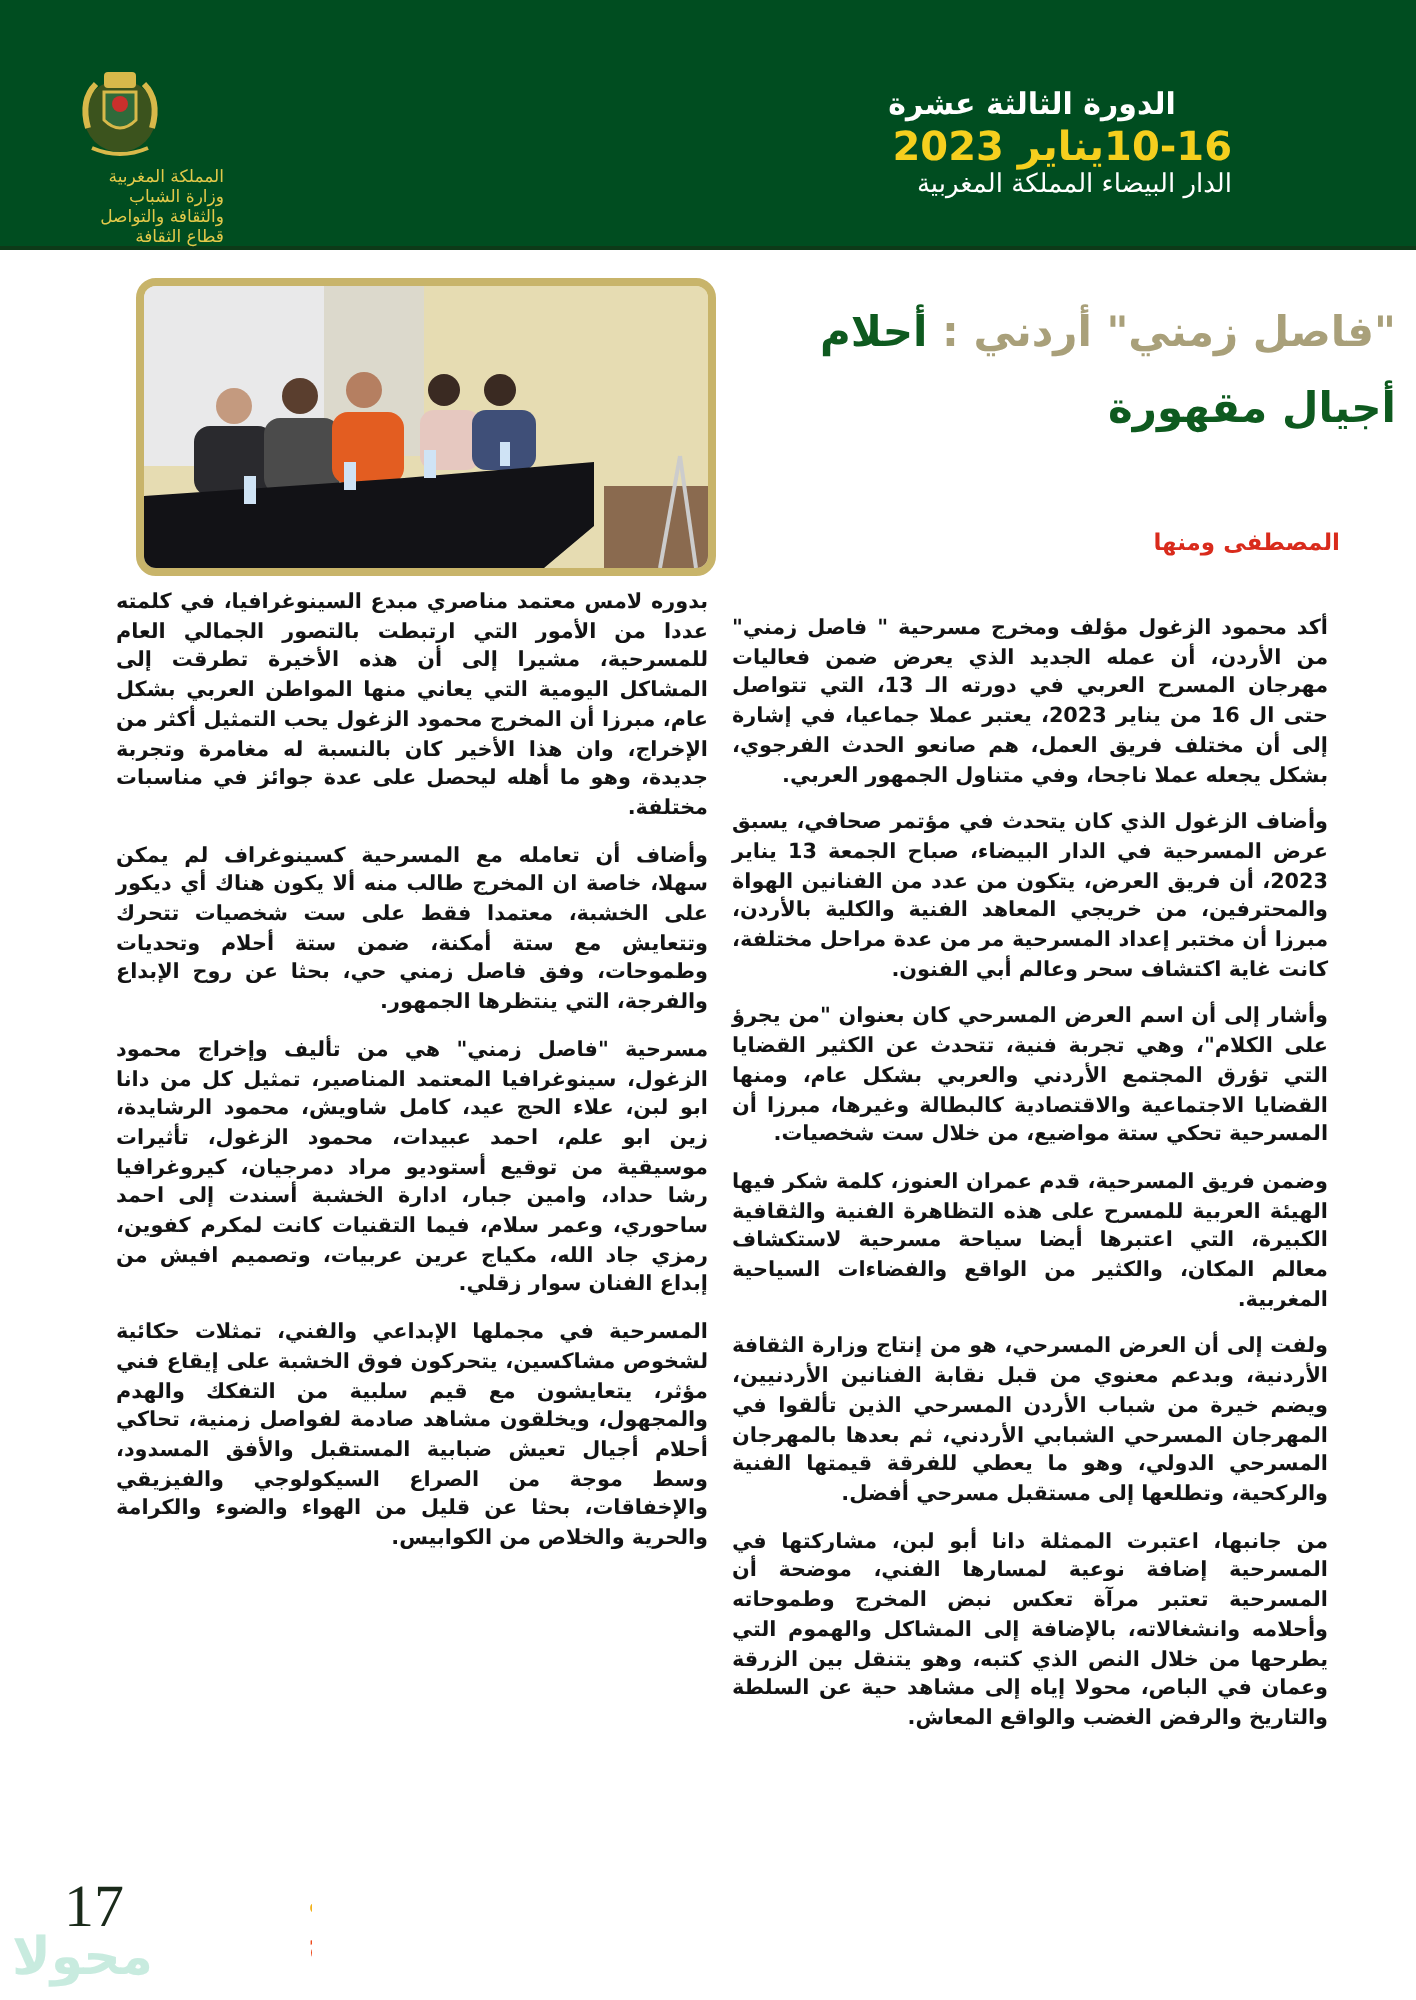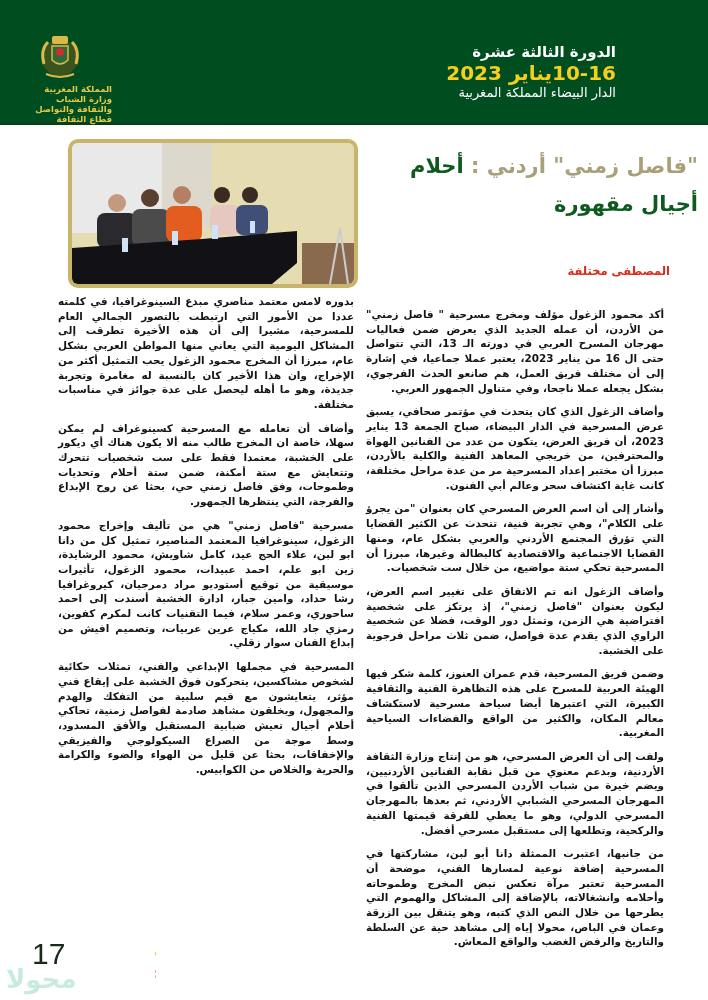--- a/index.html
+++ b/index.html
@@ -10,27 +10,27 @@
       position: absolute; left: 0; top: 0; width: 708px; height: 125px;
       background: #004d20;
       border-bottom: 2px solid #0d3a18;
     }
     .emblem {
       position: absolute; left: 34px; top: 30px; width: 52px; height: 52px;
     }
     .ministry {
       position: absolute; left: 22px; top: 84px; width: 90px;
       direction: rtl; text-align: right;
-      color: #e2c94a; font-size: 8.5px; line-height: 10px; font-weight: bold;
+      color: #e2c94a; font-size: 8.5px; line-height: 10px; font-weight: normal;
     }
     .fest {
       position: absolute; right: 92px; top: 42px; width: 200px;
       direction: rtl; text-align: right; color: #fff;
     }
-    .fest .edition { font-size: 15px; font-weight: bold; line-height: 20px; }
+    .fest .edition { font-size: 15px; font-weight: bold; line-height: 20px; text-align: center; }
     .fest .dates { font-size: 20px; color: #f5cf1e; font-weight: bold; line-height: 22px; direction: rtl; }
     .fest .place { font-size: 13px; line-height: 14px; margin-top: 2px; }
 
     .photo {
       position: absolute; left: 68px; top: 139px; width: 290px; height: 149px;
       border-radius: 10px; border: 4px solid #c8b46a; overflow: hidden;
       background: #e9dfb8;
     }
 
     .title {
@@ -54,21 +54,21 @@
     }
     .col p { margin-bottom: 9px; text-align-last: right; }
     .col-right { left: 366px; top: 291px; width: 298px; margin-top: 16px; }
     .col-left { left: 58px; top: 294px; width: 296px; }
 
     .footer-logo {
       position: absolute; left: 66px; top: 935px; width: 90px; height: 50px;
     }
     .page-num {
       position: absolute; left: 32px; top: 937px;
-      font-size: 30px; color: #1a2a1a; font-family: Liberation Sans, sans-serif; font-weight: normal;
+      font-size: 30px; color: #1a2a1a; font-family: Liberation Serif, serif; font-weight: normal;
     }
     .watermark {
       position: absolute; left: 6px; top: 964px; direction: rtl;
       font-size: 26px; font-weight: bold; color: #bfe8da; opacity: .85;
     }
   </style>
 </head>
 <body>
 
 <div class="header">
@@ -119,27 +119,26 @@
 
     <line x1="268" y1="85" x2="258" y2="141" stroke="#ccc" stroke-width="2"></line>
     <line x1="268" y1="85" x2="276" y2="141" stroke="#ccc" stroke-width="2"></line>
   </svg>
 </div>
 
 <h1 class="title">
   <span class="t1">"فاصل زمني" أردني : </span><span class="t2">أحلام أجيال مقهورة</span>
 </h1>
 
-<div class="author">المصطفى مختلفة</div>
+<div class="author">المصطفى ومنها</div>
 
 <div class="col col-right">
   <p>أكد محمود الزغول مؤلف ومخرج مسرحية " فاصل زمني" من الأردن، أن عمله الجديد الذي يعرض ضمن فعاليات مهرجان المسرح العربي في دورته الـ 13، التي تتواصل حتى ال 16 من يناير 2023، يعتبر عملا جماعيا، في إشارة إلى أن مختلف فريق العمل، هم صانعو الحدث الفرجوي، بشكل يجعله عملا ناجحا، وفي متناول الجمهور العربي.</p>
   <p>وأضاف الزغول الذي كان يتحدث في مؤتمر صحافي، يسبق عرض المسرحية في الدار البيضاء، صباح الجمعة 13 يناير 2023، أن فريق العرض، يتكون من عدد من الفنانين الهواة والمحترفين، من خريجي المعاهد الفنية والكلية بالأردن، مبرزا أن مختبر إعداد المسرحية مر من عدة مراحل مختلفة، كانت غاية اكتشاف سحر وعالم أبي الفنون.</p>
   <p>وأشار إلى أن اسم العرض المسرحي كان بعنوان "من يجرؤ على الكلام"، وهي تجربة فنية، تتحدث عن الكثير القضايا التي تؤرق المجتمع الأردني والعربي بشكل عام، ومنها القضايا الاجتماعية والاقتصادية كالبطالة وغيرها، مبرزا أن المسرحية تحكي ستة مواضيع، من خلال ست شخصيات.</p>
-  <p>وأضاف الزغول انه تم الاتفاق على تغيير اسم العرض، ليكون بعنوان "فاصل زمني"، إذ يرتكز على شخصية افتراضية هي الزمن، وتمثل دور الوقت، فضلا عن شخصية الراوي الذي يقدم عدة فواصل، ضمن ثلاث مراحل فرجوية على الخشبة.</p>
   <p>وضمن فريق المسرحية، قدم عمران العنوز، كلمة شكر فيها الهيئة العربية للمسرح على هذه التظاهرة الفنية والثقافية الكبيرة، التي اعتبرها أيضا سياحة مسرحية لاستكشاف معالم المكان، والكثير من الواقع والفضاءات السياحية المغربية.</p>
   <p>ولفت إلى أن العرض المسرحي، هو من إنتاج وزارة الثقافة الأردنية، وبدعم معنوي من قبل نقابة الفنانين الأردنيين، ويضم خيرة من شباب الأردن المسرحي الذين تألقوا في المهرجان المسرحي الشبابي الأردني، ثم بعدها بالمهرجان المسرحي الدولي، وهو ما يعطي للفرقة قيمتها الفنية والركحية، وتطلعها إلى مستقبل مسرحي أفضل.</p>
   <p>من جانبها، اعتبرت الممثلة دانا أبو لبن، مشاركتها في المسرحية إضافة نوعية لمسارها الفني، موضحة أن المسرحية تعتبر مرآة تعكس نبض المخرج وطموحاته وأحلامه وانشغالاته، بالإضافة إلى المشاكل والهموم التي يطرحها من خلال النص الذي كتبه، وهو يتنقل بين الزرقة وعمان في الباص، محولا إياه إلى مشاهد حية عن السلطة والتاريخ والرفض الغضب والواقع المعاش.</p>
 </div>
 
 <div class="col col-left">
   <p>بدوره لامس معتمد مناصري مبدع السينوغرافيا، في كلمته عددا من الأمور التي ارتبطت بالتصور الجمالي العام للمسرحية، مشيرا إلى أن هذه الأخيرة تطرقت إلى المشاكل اليومية التي يعاني منها المواطن العربي بشكل عام، مبرزا أن المخرج محمود الزغول يحب التمثيل أكثر من الإخراج، وان هذا الأخير كان بالنسبة له مغامرة وتجربة جديدة، وهو ما أهله ليحصل على عدة جوائز في مناسبات مختلفة.</p>
   <p>وأضاف أن تعامله مع المسرحية كسينوغراف لم يمكن سهلا، خاصة ان المخرج طالب منه ألا يكون هناك أي ديكور على الخشبة، معتمدا فقط على ست شخصيات تتحرك وتتعايش مع ستة أمكنة، ضمن ستة أحلام وتحديات وطموحات، وفق فاصل زمني حي، بحثا عن روح الإبداع والفرجة، التي ينتظرها الجمهور.</p>
   <p>مسرحية "فاصل زمني" هي من تأليف وإخراج محمود الزغول، سينوغرافيا المعتمد المناصير، تمثيل كل من دانا ابو لبن، علاء الحج عيد، كامل شاويش، محمود الرشايدة، زين ابو علم، احمد عبيدات، محمود الزغول، تأثيرات موسيقية من توقيع أستوديو مراد دمرجيان، كيروغرافيا رشا حداد، وامين جبار، ادارة الخشبة أسندت إلى احمد ساحوري، وعمر سلام، فيما التقنيات كانت لمكرم كفوين، رمزي جاد الله، مكياج عرين عربيات، وتصميم افيش من إبداع الفنان سوار زقلي.</p>
   <p>المسرحية في مجملها الإبداعي والفني، تمثلات حكائية لشخوص مشاكسين، يتحركون فوق الخشبة على إيقاع فني مؤثر، يتعايشون مع قيم سلبية من التفكك والهدم والمجهول، ويخلقون مشاهد صادمة لفواصل زمنية، تحاكي أحلام أجيال تعيش ضبابية المستقبل والأفق المسدود، وسط موجة من الصراع السيكولوجي والفيزيقي والإخفاقات، بحثا عن قليل من الهواء والضوء والكرامة والحرية والخلاص من الكوابيس.</p>

